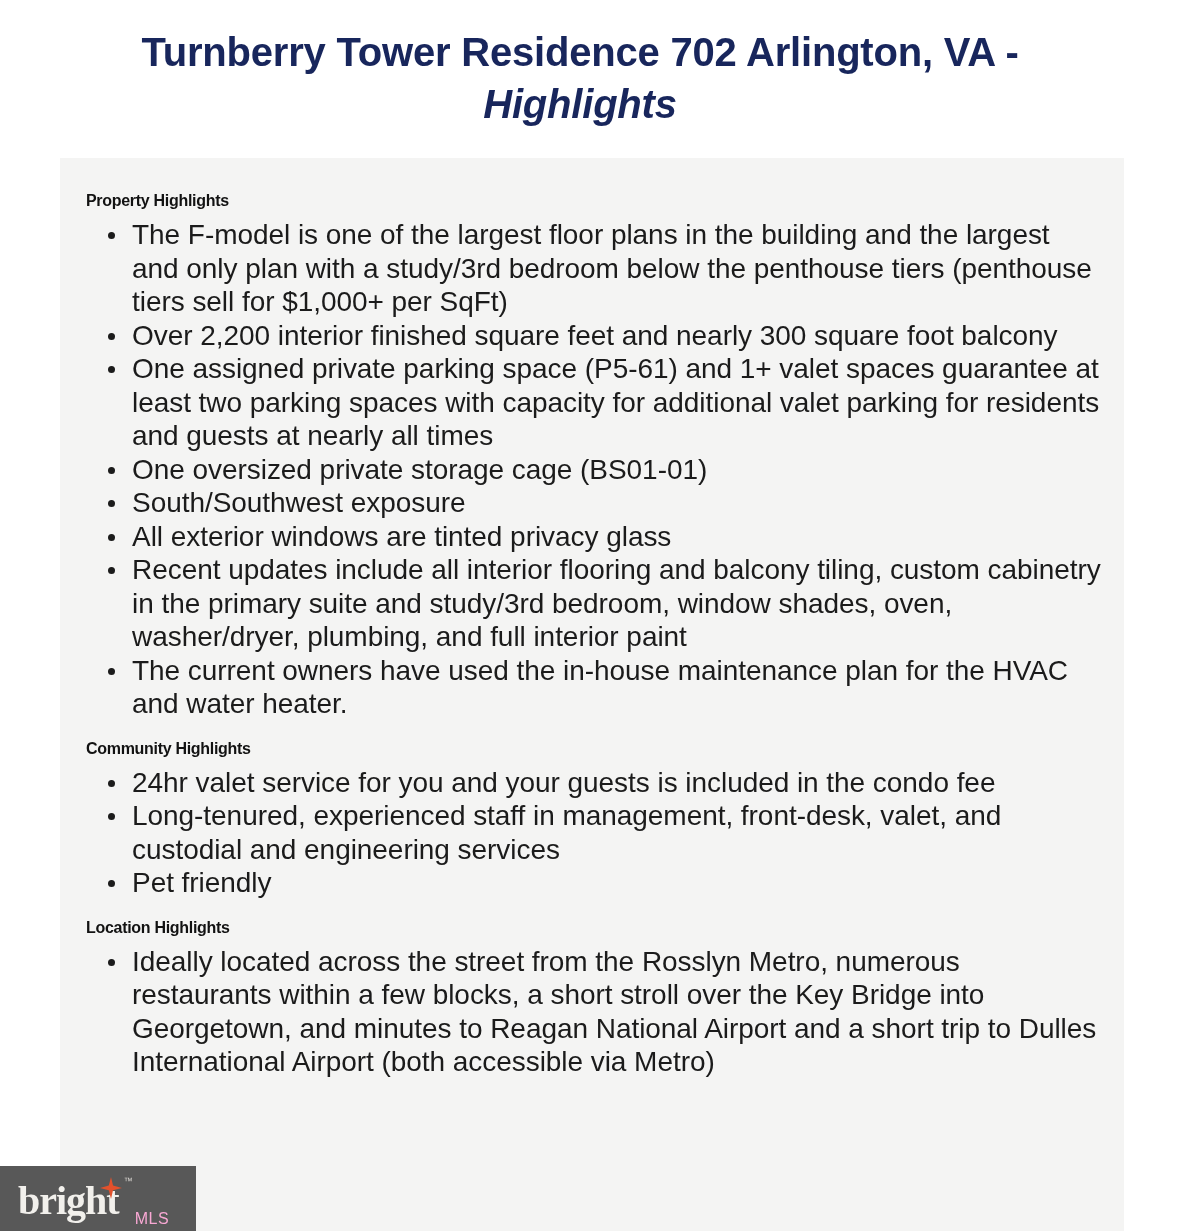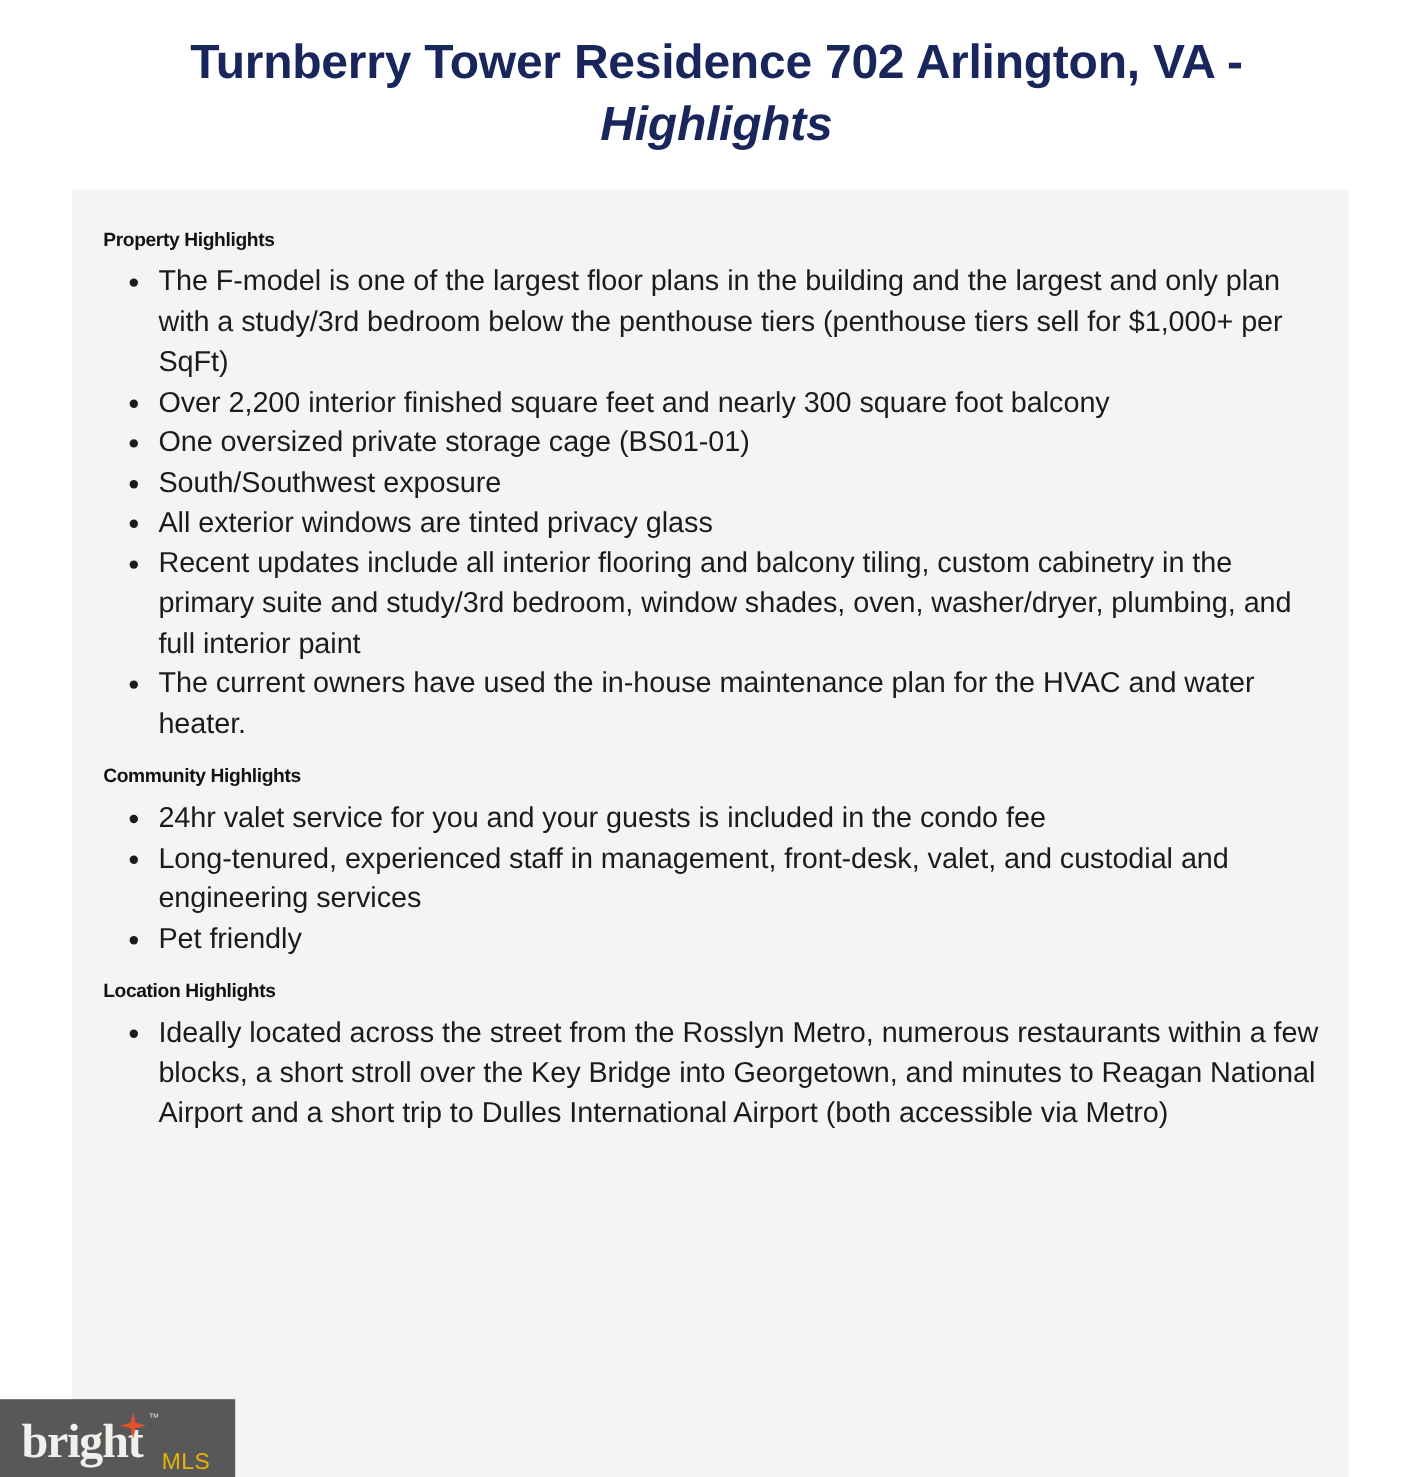--- a/index.html
+++ b/index.html
@@ -13,21 +13,21 @@
     height: 1231px;
     position: relative;
     overflow: hidden;
     font-family: "Liberation Sans", "DejaVu Sans", sans-serif;
     -webkit-font-smoothing: antialiased;
   }
 
   
   .doc-title {
     position: absolute;
-    left: 65px;
+    left: 48px;
     top: 26px;
     width: 1064px;
     text-align: center;
     color: #18265c;
     font-size: 40px;
     font-weight: 700;
     line-height: 52px;
     letter-spacing: -0.2px;
     font-stretch: condensed;
   }
@@ -67,21 +67,21 @@
   ul.bullets {
     list-style: none;
     margin: 0 0 0 0;
     padding: 0;
   }
 
   ul.bullets > li {
     position: relative;
     padding-left: 46px;
     margin: 0 0 0 0;
-    font-size: 24px;
+    font-size: 28px;
     line-height: 33.5px;
     color: #1b1b1b;
     letter-spacing: -0.05px;
     max-width: 1012px;
   }
 
   ul.bullets > li::before {
     content: "";
     position: absolute;
     left: 22px;
@@ -129,23 +129,23 @@
     position: absolute;
     right: -13px;
     top: -4px;
     color: #d8d5d0;
     font-family: "Liberation Sans", sans-serif;
     font-size: 9px;
     font-weight: 400;
     line-height: 9px;
   }
   .wm-mls {
-    color: #eab308;
+    color: #f9a8d4;
     font-family: "Liberation Sans", "DejaVu Sans", sans-serif;
-    font-size: 19px;
+    font-size: 16px;
     font-weight: 400;
     letter-spacing: 0.5px;
     margin-left: 16px;
     line-height: 23px;
     margin-top: 36px;
   }
 </style>
 </head>
 <body>
 
@@ -154,20 +154,21 @@
   <span class="line2">Highlights</span>
 </div>
 
 <div class="panel">
 
   <div class="section">
     <div class="section-heading">Property Highlights</div>
     <ul class="bullets">
       <li>The F-model is one of the largest floor plans in the building and the largest and only plan with a study/3rd bedroom below the penthouse tiers (penthouse tiers sell for $1,000+ per SqFt)</li>
       <li>Over 2,200 interior finished square feet and nearly 300 square foot balcony</li>
+      <li>One assigned private parking space (P5-61) and 1+ valet spaces guarantee at least two parking spaces with capacity for additional valet parking for residents and guests at nearly all times</li>
       <li>One oversized private storage cage (BS01-01)</li>
       <li>South/Southwest exposure</li>
       <li>All exterior windows are tinted privacy glass</li>
       <li>Recent updates include all interior flooring and balcony tiling, custom cabinetry in the primary suite and study/3rd bedroom, window shades, oven, washer/dryer, plumbing, and full interior paint</li>
       <li>The current owners have used the in-house maintenance plan for the HVAC and water heater.</li>
     </ul>
   </div>
 
   <div class="section">
     <div class="section-heading">Community Highlights</div>

